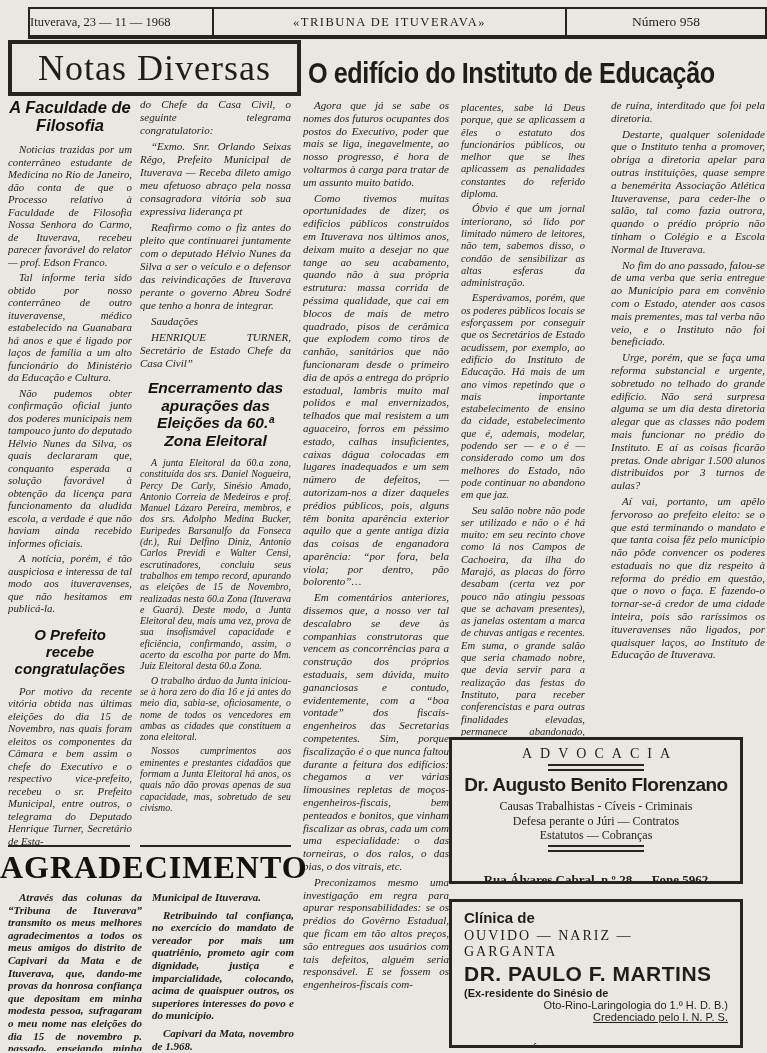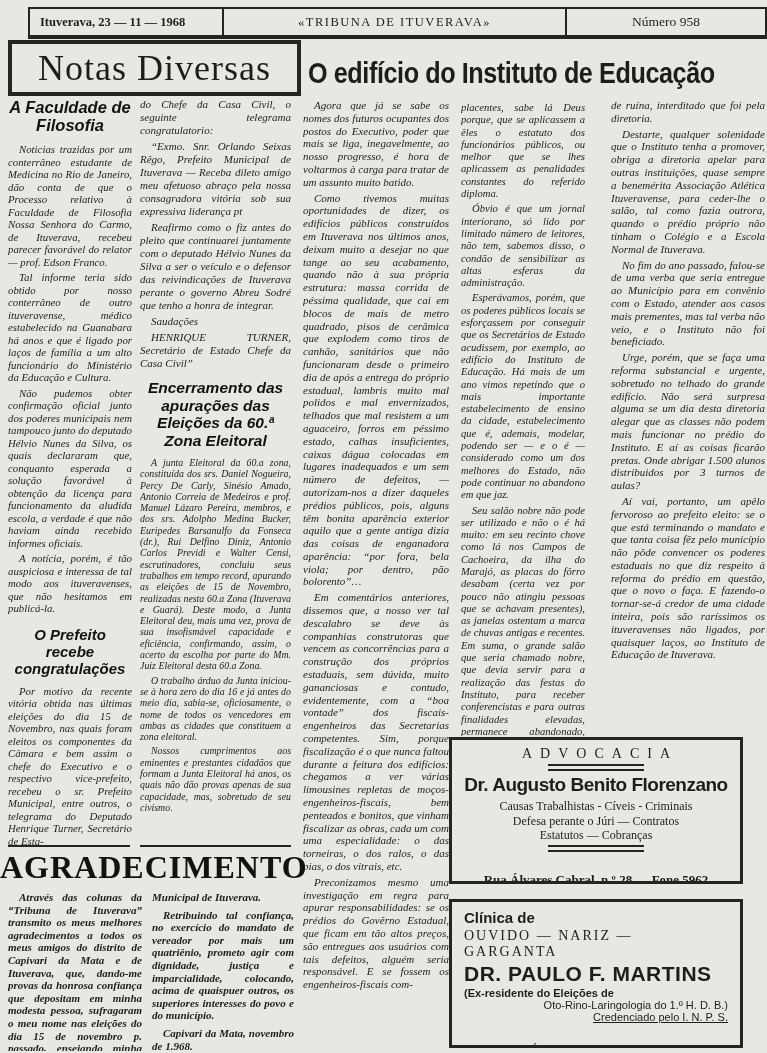--- a/index.html
+++ b/index.html
@@ -6,22 +6,22 @@
   .page{position:relative;width:767px;height:1053px;overflow:hidden;
     background:linear-gradient(180deg,#e6e4e0 0%,#edecе8 35%,#eae8e3 100%);
     background-color:#e9e7e2;
     color:var(--ink,#1f1d1a);
     font-family:"Liberation Serif",serif;}
 
   
   .masthead{position:absolute;left:28px;top:7px;width:735px;height:26px;
     border:2px solid var(--border,#26241f);border-bottom:4px solid var(--border,#26241f);
     display:flex;align-items:stretch;font-size:12.5px;}
-  .mh-date{width:182px;display:flex;align-items:center;padding-left:10px;
-    border-right:2px solid var(--border,#26241f);font-weight:bold;}
+  .mh-date{width:182px;display:flex;align-items:center;
+    border-right:2px solid var(--border,#26241f);}
   .mh-title{flex:1;display:flex;align-items:center;justify-content:center;letter-spacing:1.5px;}
   .mh-issue{width:198px;display:flex;align-items:center;justify-content:center;
     border-left:2px solid var(--border,#26241f);font-size:13.5px;}
 
   
   .notas-box{position:absolute;left:8px;top:40px;width:285px;height:48px;
     border:4px solid var(--border,#26241f);display:flex;align-items:center;justify-content:center;}
   .notas-box span{font-size:36px;line-height:40px;letter-spacing:1px;white-space:nowrap;}
 
   
@@ -177,20 +177,20 @@
     <div class="adv-line">Estatutos — Cobranças</div>
     <div class="dbl-rule"></div>
     <div class="adv-addr">Rua Álvares Cabral, n.º 28 — Fone 5962</div>
     <div class="adv-city">RIBEIRÃO PRÊTO — S.P.</div>
   </aside>
 
   <aside class="ad ad-clinica">
     <div class="cl-intro">Clínica de</div>
     <div class="cl-spec">OUVIDO — NARIZ — GARGANTA</div>
     <div class="cl-name">DR. PAULO F. MARTINS</div>
-    <div class="cl-cred1">(Ex-residente do Eleições de</div>
+    <div class="cl-cred1">(Ex-residente do Sinésio de</div>
     <div class="cl-cred2">Oto-Rino-Laringologia do 1.º H. D. B.)</div>
     <div class="cl-cred3">Credenciado pelo I. N. P. S.</div>
     <div class="cl-office">CONSULTÓRIO :</div>
     <div class="cl-addr">Rua José Nunes da Silva, 79 — ITUVERAVA</div>
   </aside>
 
 </div>
 
 </body></html>

